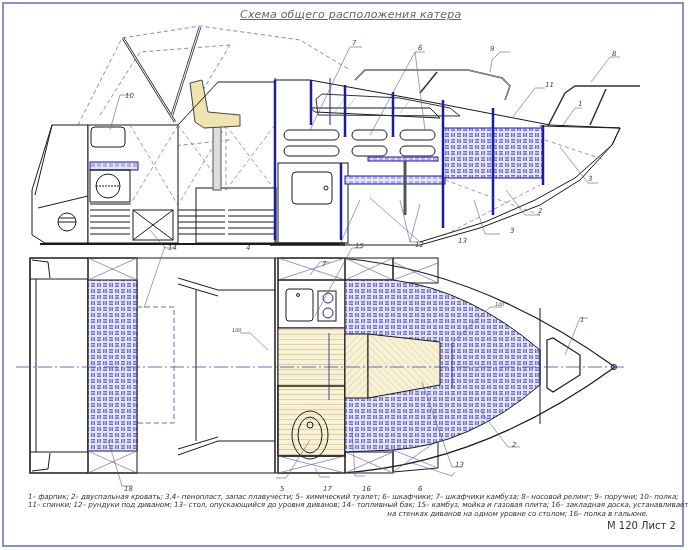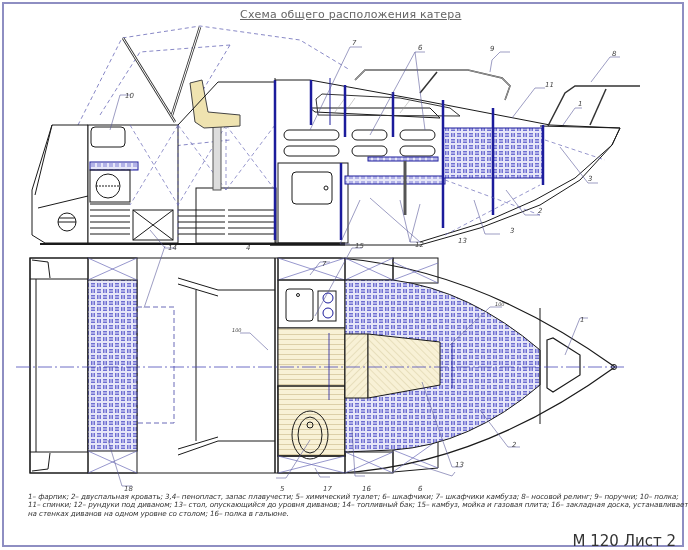--- a/index.html
+++ b/index.html
@@ -1,22 +1,22 @@
 <!DOCTYPE html>
 <html><head>
 <meta charset="utf-8">
 <style>
   html,body{margin:0;padding:0;background:#fff;}
   body{width:688px;height:550px;position:relative;overflow:hidden;font-family:"DejaVu Sans",sans-serif;}
   .frame{position:absolute;left:2px;top:2px;width:682px;height:545px;border:2px solid #8e8ec2;box-sizing:border-box;}
-  .title{position:absolute;left:240px;top:8px;font-size:11px;color:#666;text-decoration:underline;letter-spacing:0.2px;}
+  .title{position:absolute;left:240px;top:8px;font-size:11px;font-style:italic;color:#666;text-decoration:underline;letter-spacing:0.2px;}
   svg.drawing{position:absolute;left:0;top:0;}
   .legend{position:absolute;left:28px;top:493px;width:620px;font-size:7.2px;line-height:8.4px;font-style:italic;color:#333;letter-spacing:-0.1px;}
-  .legend div{white-space:nowrap;}
-  .sheet{position:absolute;right:12px;top:520px;font-size:15px;color:#333;margin-top:12px;}
+  .legend div{white-space:nowrap;text-align:right;}
+  .sheet{position:absolute;right:12px;top:520px;font-size:10px;color:#333;}
   .lbl{font-family:"DejaVu Sans",sans-serif;font-size:7px;font-style:italic;fill:#444;}
 </style>
 </head>
 <body>
 
 <div class="frame"></div>
 
 <div class="title">Схема общего расположения катера</div>
 
 <svg class="drawing" width="688" height="550" viewBox="0 0 688 550" xmlns="http://www.w3.org/2000/svg">

